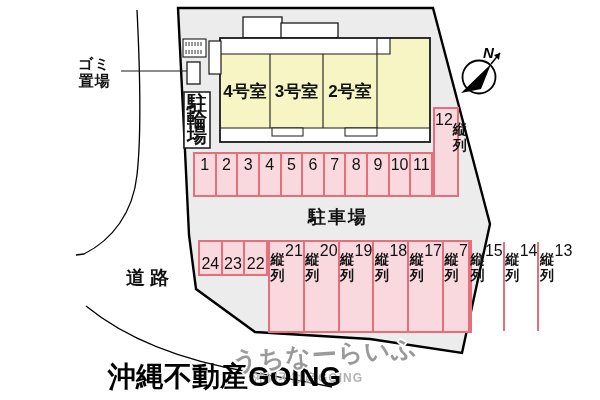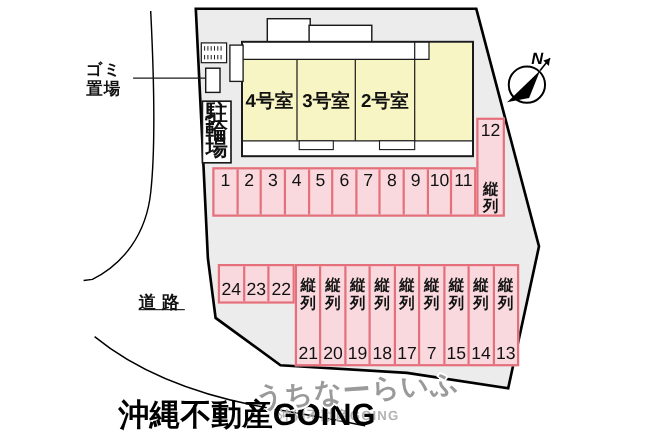--- a/index.html
+++ b/index.html
@@ -4,39 +4,39 @@
 <style>
   html,body{margin:0;padding:0;background:#fff;}
   #stage{
     position:relative;width:600px;height:400px;background:#ffffff;overflow:hidden;
     font-family:"Liberation Sans","DejaVu Sans",sans-serif;color:#111;
   }
   #stage svg{position:absolute;left:0;top:0;}
   .abs{position:absolute;}
   .jp{font-weight:600;}
   
-  .garbage-label{left:78px;top:55px;font-size:15px;line-height:17px;letter-spacing:1px;text-align:center;}
+  .garbage-label{left:78px;top:55px;font-size:15px;line-height:17px;letter-spacing:1px;text-align:right;}
   .bike-label{left:185px;top:95px;width:24px;text-align:center;font-size:20px;line-height:16px;
               word-break:break-all;}
-  .road-label{left:126px;top:265px;font-size:16px;letter-spacing:5px;text-decoration:underline;}
+  .road-label{left:126px;top:265px;font-size:19px;letter-spacing:5px;}
   .parkinglot-label{left:278px;top:205px;width:120px;text-align:center;font-size:18px;letter-spacing:2px;}
   
   .rooms-row{left:220px;top:54px;width:210px;height:74px;display:flex;}
   .room{display:flex;align-items:center;justify-content:center;font-size:17px;font-weight:600;}
   
   .prow{display:flex;box-sizing:border-box;border:2px solid var(--pb);background:var(--pf);}
   .pcell{flex:1;box-sizing:border-box;border-left:2px solid var(--pb);position:relative;}
   .pcell:first-child{border-left:none;}
   .pnum{display:block;text-align:center;font-size:16px;line-height:18px;font-weight:500;}
   .num-top .pnum{margin-top:2px;}
   .num-bottom{display:flex;flex-direction:column;justify-content:flex-end;}
   .num-bottom .pnum{margin-bottom:1px;}
   .tandem .vt{display:block;margin:9px auto 0;width:15px;font-size:14px;line-height:16px;
               word-break:break-all;text-align:center;font-weight:600;}
-  .tandem{display:flex;flex-direction:column;justify-content:space-between;}
+  .tandem{display:flex;flex-direction:row;justify-content:flex-start;}
   .row1{left:193px;top:152px;width:240px;height:45px;}
   .space12{left:433px;top:107px;width:26px;height:90px;box-sizing:border-box;
            border:2px solid var(--pb);background:var(--pf);}
   .space12 .pnum{margin-top:2px;}
   .space12 .vt{display:block;margin:12px auto 0;width:15px;font-size:14px;line-height:16px;
                word-break:break-all;text-align:center;font-weight:600;}
   .row2short{left:198px;top:240px;width:70px;height:36px;}
   .row2tall{left:268px;top:240px;width:204px;height:93px;}
   
   .logo{left:108px;top:358px;font-size:28px;font-weight:bold;letter-spacing:0px;color:#000;z-index:6;}
@@ -91,20 +91,21 @@
       <text x="483" y="58" font-size="15" font-style="italic" font-weight="bold" font-family="Liberation Sans, DejaVu Sans, sans-serif">N</text>
     </g>
   </svg>
 
   <div class="abs jp garbage-label">
     <div>ゴミ</div>
     <div>置場</div>
   </div>
   <div class="abs jp bike-label">駐輪場</div>
   <div class="abs jp road-label">道路</div>
+  <div class="abs jp parkinglot-label">駐車場</div>
 
   <div class="abs rooms-row">
     <div class="room" style="width:50px">
         <span>4号室</span>
       </div>
     <div class="room" style="width:53px">
         <span>3号室</span>
       </div>
     <div class="room" style="width:54px">
         <span>2号室</span>

